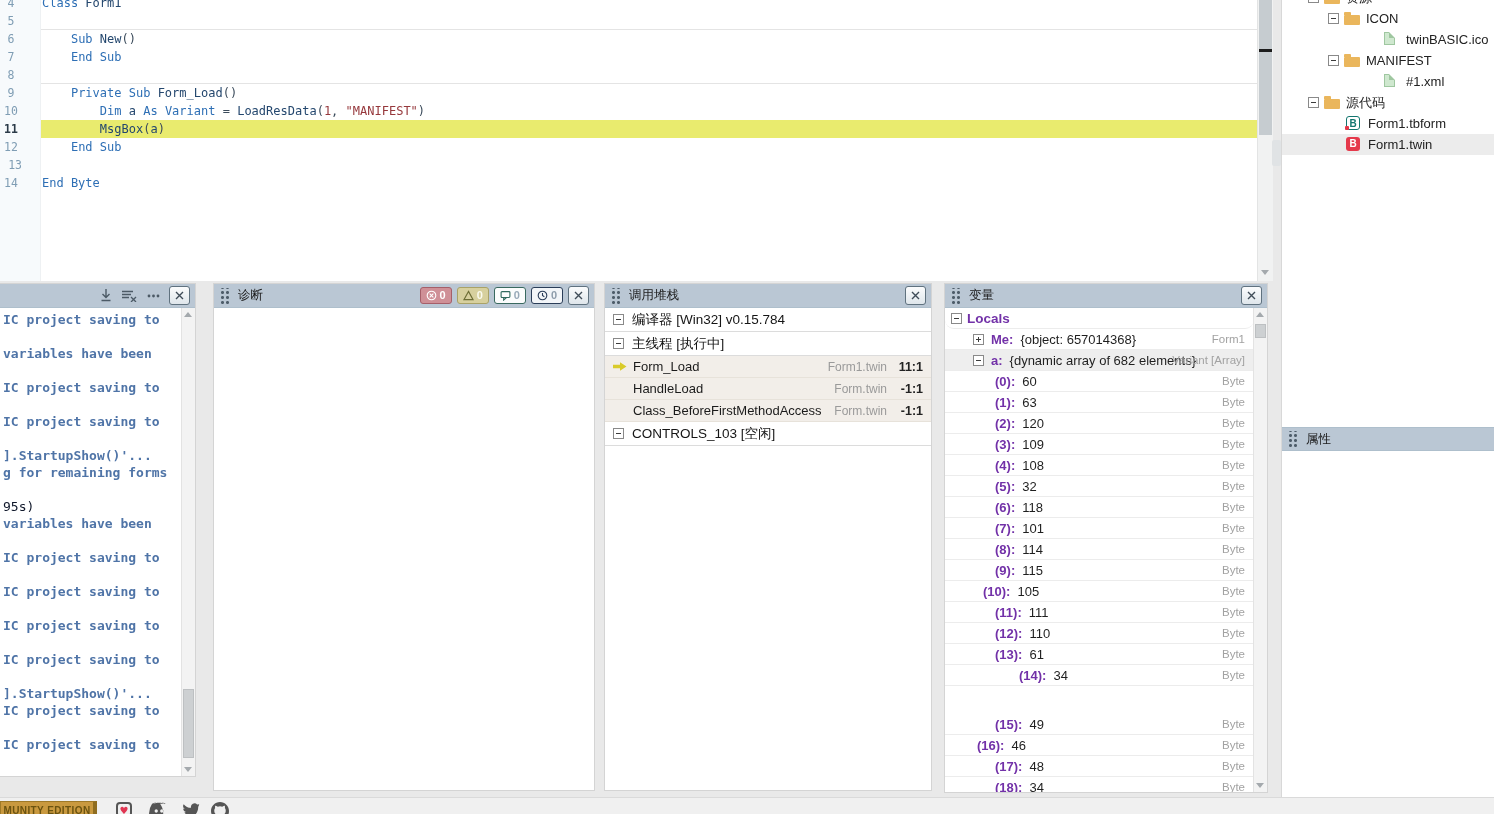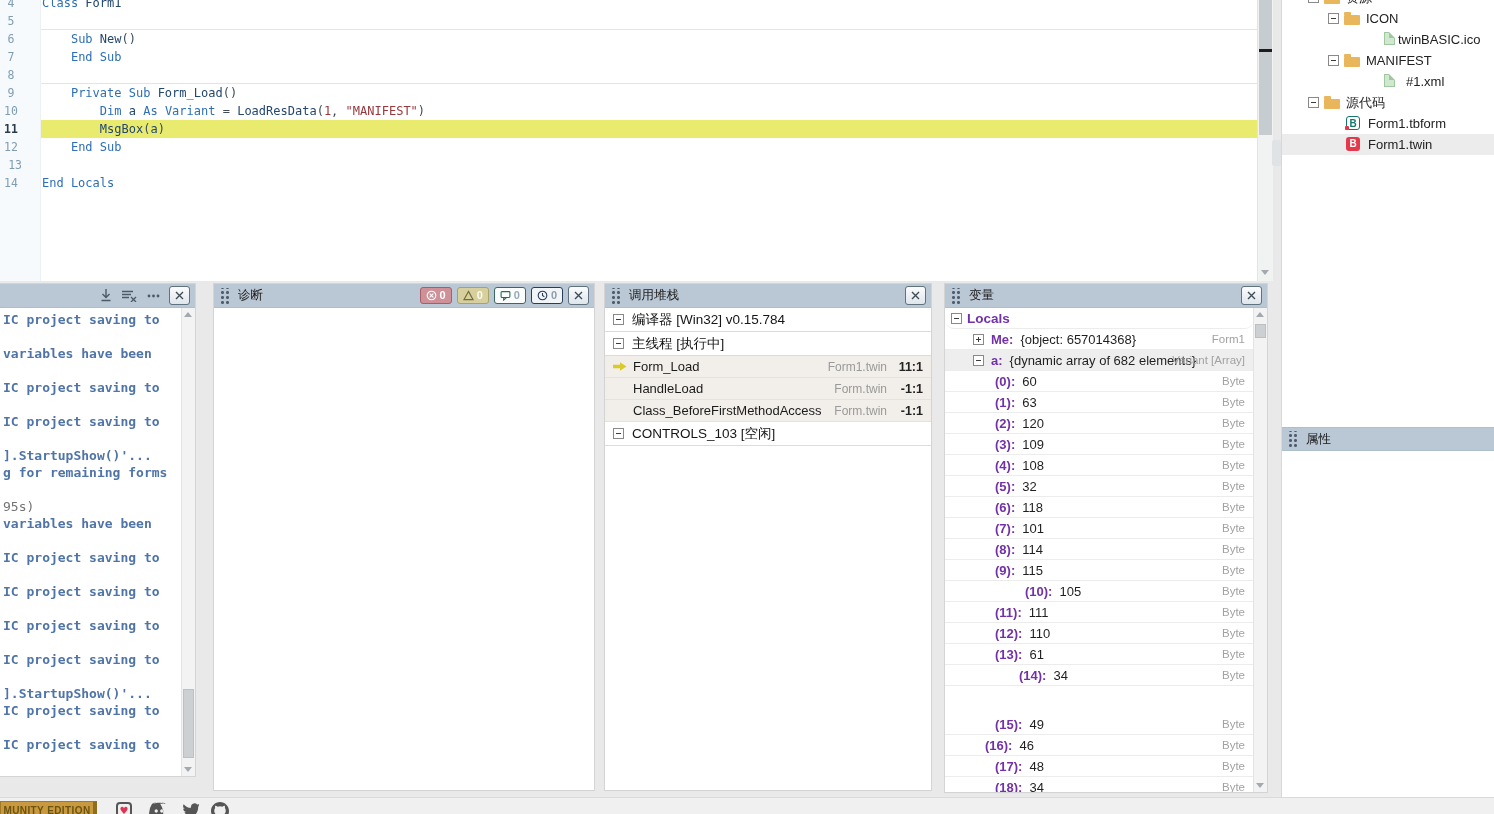--- a/index.html
+++ b/index.html
@@ -33,21 +33,21 @@
   .hicon{width:17px;height:16px;margin-right:7px;flex:none;display:flex;align-items:center;justify-content:center;color:#4c5a66;}
   .tri-up{width:0;height:0;border-left:4px solid transparent;border-right:4px solid transparent;border-bottom:5px solid #a4a9ad;}
   .tri-dn{width:0;height:0;border-left:4px solid transparent;border-right:4px solid transparent;border-top:5px solid #a4a9ad;}
   .sb{position:absolute;right:0;top:24px;bottom:0;width:13px;background:#f3f3f3;border-left:1px solid #e3e3e3;}
   .sb-up{position:absolute;top:4px;left:2px;} .sb-dn{position:absolute;bottom:4px;left:2px;}
   .sb-thumb{position:absolute;left:1px;width:11px;background:#cdd0d2;border:1px solid #bdc0c2;box-sizing:border-box;}
 
   
   .logbody{position:absolute;left:3px;top:27px;right:14px;bottom:2px;overflow:hidden;}
   .logline{height:17px;font:bold 13px/17px "DejaVu Sans Mono",monospace;color:#4f74a7;white-space:pre;}
-  .logline.gray{color:#737373;font-weight:normal;}
+  .logline.gray{color:#0f172a;font-weight:normal;}
 
   
   .bdg{display:flex;align-items:center;gap:3px;height:15px;padding:0 5px;border-radius:3px;border:1px solid;
        font:bold 11px/15px "Liberation Sans",sans-serif;margin-right:5px;flex:none;}
   .bdg-error{background:#cf9097;border-color:#a55f69;color:#fff;}
   .bdg-warn{background:#d7d09e;border-color:#a9a267;color:#fbfbf0;}
   .bdg-info{background:#fbfcfc;border-color:#39695f;color:#98a9b8;}
   .bdg-time{background:#f2f5f8;border-color:#2a3d58;color:#8e9dab;}
 
   
@@ -130,21 +130,21 @@
         <div class="cline" style="top: -6px;"><span class="tk-kw">Class</span><span class="tk-pl"> </span><span class="tk-id">Form1</span></div>
         <div class="cline" style="top: 12px;"></div>
         <div class="cline" style="top: 30px;"><span class="tk-pl">    </span><span class="tk-kw">Sub</span><span class="tk-pl"> </span><span class="tk-id">New</span><span class="tk-pun">()</span></div>
         <div class="cline" style="top: 48px;"><span class="tk-pl">    </span><span class="tk-kw">End Sub</span></div>
         <div class="cline" style="top: 66px;"></div>
         <div class="cline" style="top: 84px;"><span class="tk-pl">    </span><span class="tk-kw">Private Sub</span><span class="tk-pl"> </span><span class="tk-id">Form_Load</span><span class="tk-pun">()</span></div>
         <div class="cline" style="top: 102px;"><span class="tk-pl">        </span><span class="tk-kw">Dim</span><span class="tk-pl"> </span><span class="tk-id">a</span><span class="tk-pl"> </span><span class="tk-kw">As</span><span class="tk-pl"> </span><span class="tk-kw">Variant</span><span class="tk-pl"> </span><span class="tk-pun">=</span><span class="tk-pl"> </span><span class="tk-id">LoadResData</span><span class="tk-pun">(</span><span class="tk-num">1</span><span class="tk-pun">,</span><span class="tk-pl"> </span><span class="tk-str">"MANIFEST"</span><span class="tk-pun">)</span></div>
         <div class="cline" style="top: 120px;"><span class="tk-pl">        </span><span class="tk-id">MsgBox</span><span class="tk-pun">(</span><span class="tk-id">a</span><span class="tk-pun">)</span></div>
         <div class="cline" style="top: 138px;"><span class="tk-pl">    </span><span class="tk-kw">End Sub</span></div>
         <div class="cline" style="top: 156px;"></div>
-        <div class="cline" style="top: 174px;"><span class="tk-kw">End Locals</span></div>
+        <div class="cline" style="top: 174px;"><span class="tk-kw">End Byte</span></div>
       </div>
     <div class="edsb">
       <div class="edsb-thumb"></div>
       <div class="edsb-marker"></div>
       <div class="tri-dn" style="position:absolute;left:3px;bottom:6px;"></div>
     </div>
   </div>
   <div class="splitter-grip"></div>
 
   <div class="panel" style="left:0;width:196px;height:494px;border-left:none;">
@@ -379,21 +379,21 @@
         <div class="v-row" style="padding-left: 50px;">
           <div class="v-name">(8):</div>
           <div class="v-val">114</div>
           <div class="v-type">Byte</div>
         </div>
         <div class="v-row" style="padding-left: 50px;">
           <div class="v-name">(9):</div>
           <div class="v-val">115</div>
           <div class="v-type">Byte</div>
         </div>
-        <div class="v-row" style="padding-left: 80px;">
+        <div class="v-row" style="padding-left: 38px;">
           <div class="v-name">(10):</div>
           <div class="v-val">105</div>
           <div class="v-type">Byte</div>
         </div>
         <div class="v-row" style="padding-left: 50px;">
           <div class="v-name">(11):</div>
           <div class="v-val">111</div>
           <div class="v-type">Byte</div>
         </div>
         <div class="v-row" style="padding-left: 50px;">
@@ -409,21 +409,21 @@
         <div class="v-row" style="padding-left: 74px;">
           <div class="v-name">(14):</div>
           <div class="v-val">34</div>
           <div class="v-type">Byte</div>
         </div>
         <div class="v-row" style="padding-left: 50px; margin-top: 28px;">
           <div class="v-name">(15):</div>
           <div class="v-val">49</div>
           <div class="v-type">Byte</div>
         </div>
-        <div class="v-row" style="padding-left: 40px;">
+        <div class="v-row" style="padding-left: 32px;">
           <div class="v-name">(16):</div>
           <div class="v-val">46</div>
           <div class="v-type">Byte</div>
         </div>
         <div class="v-row" style="padding-left: 50px;">
           <div class="v-name">(17):</div>
           <div class="v-val">48</div>
           <div class="v-type">Byte</div>
         </div>
         <div class="v-row" style="padding-left: 50px;">
@@ -451,21 +451,21 @@
           <div class="ic-folder" style="left: 42px;"></div>
           <div class="tlabel" style="left: 64px;">资源</div>
         </div>
         <div class="trow" style="top: 8px;">
           <div class="ebox" style="left: 46px;"></div>
           <div class="ic-folder" style="left: 62px;"></div>
           <div class="tlabel" style="left: 84px;">ICON</div>
         </div>
         <div class="trow" style="top: 29px;">
           <div class="ic-file" style="left: 102px;"></div>
-          <div class="tlabel" style="left: 116px;">twinBASIC.ico</div>
+          <div class="tlabel" style="left: 124px;">twinBASIC.ico</div>
         </div>
         <div class="trow" style="top: 50px;">
           <div class="ebox" style="left: 46px;"></div>
           <div class="ic-folder" style="left: 62px;"></div>
           <div class="tlabel" style="left: 84px;">MANIFEST</div>
         </div>
         <div class="trow" style="top: 71px;">
           <div class="ic-file" style="left: 102px;"></div>
           <div class="tlabel" style="left: 124px;">#1.xml</div>
         </div>

